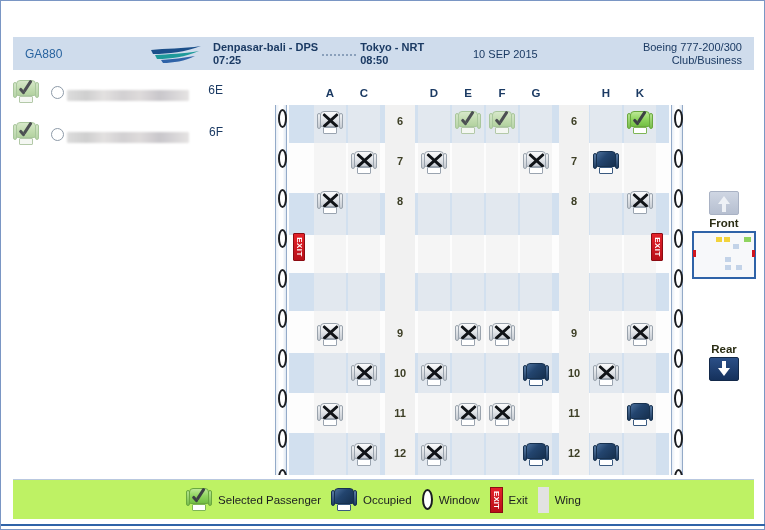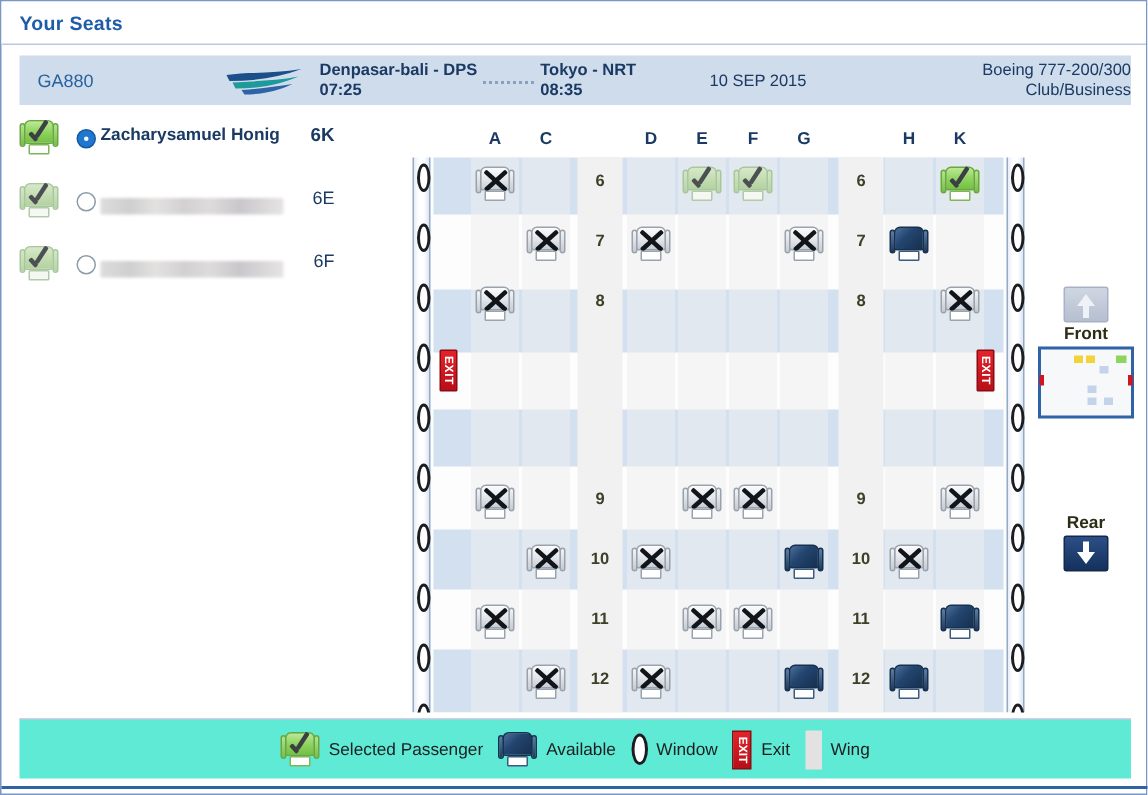--- a/index.html
+++ b/index.html
@@ -62,20 +62,21 @@
     height: 8px;
   }
   .date-col {
     width: 160px;
     text-align: left;
     color: #1b3a63;
   }
   .ac-col {
     flex: 1;
     text-align: right;
+    padding-right: 12px;
     line-height: 13px;
     color: #1b3a63;
   }
 
   
   .pax-list {
     position: absolute;
     left: 12px; top: 78px;
     width: 210px;
   }
@@ -316,21 +317,21 @@
   
   .legend {
     position: absolute;
     left: 12px; bottom: 10px;
     width: 741px; height: 40px;
     border-top: 1px solid #b9c8df;
     display: flex;
     align-items: center;
     justify-content: center;
     gap: 10px;
-    background:#5eead4;
+    background:#bef264;
   }
   .lg-item { display:flex; align-items:center; gap:6px; }
   .lg-txt { font-size: 11.5px; color:#1b1d21; }
   .lg-win {
     width: 11px; height: 21px;
     border: 2px solid #1b1d21;
     border-radius: 50%/50%;
     background:#fff;
   }
   .lg-exit {
@@ -348,66 +349,50 @@
   .bottom-rule {
     position:absolute; left:0; bottom:3px; width:765px; height:2px;
     background:#2f63a8;
   }
 </style>
 </head>
 <body>
 
 <div id="app">
 
-  <div class="title-bar">
-    <span class="t">Your Seats</span>
-  </div>
 
   <div class="flight-bar">
     <div class="flight-no">GA880</div>
     <div class="logo-wrap">
       <svg width="54" height="22" viewBox="0 0 54 22" aria-hidden="true">
         <path d="M2 7 C16 5, 34 6, 52 3 C36 9, 20 11, 4 11 Z" fill="#1b4f8a"></path>
         <path d="M6 12 C20 11, 34 11, 50 8 C36 14, 22 16, 8 16 Z" fill="#1e9a9a"></path>
         <path d="M12 17 C24 16, 34 15, 46 13 C36 18, 24 20, 14 20 Z" fill="#2f63a8"></path>
       </svg>
     </div>
     <div class="route">
       <div class="rt-col">
         <div>Denpasar-bali - DPS</div>
         <div>07:25</div>
       </div>
       <div class="rt-dots"></div>
       <div class="rt-col">
         <div>Tokyo - NRT</div>
-        <div>08:35</div>
+        <div>08:50</div>
       </div>
     </div>
     <div class="date-col">10 SEP 2015</div>
     <div class="ac-col">
       <div>Boeing 777-200/300</div>
       <div>Club/Business</div>
     </div>
   </div>
 
   <div class="pax-list">
 
-    <div class="pax-row">
-      <div class="pax-seaticon">
-        <span class="seat selected">
-          <span class="arm-l"></span><span class="arm-r"></span>
-          <span class="back"></span><span class="check"></span><span class="cush"></span>
-        </span>
-      </div>
-      <div class="pax-radio">
-        <span class="radio on"></span>
-      </div>
-      <div class="pax-name">Zacharysamuel Honig</div>
-      <div class="pax-seat bold">6K</div>
-    </div>
 
     <div class="pax-row">
       <div class="pax-seaticon">
         <span class="seat selected-other">
           <span class="arm-l"></span><span class="arm-r"></span>
           <span class="back"></span><span class="check"></span><span class="cush"></span>
         </span>
       </div>
       <div class="pax-radio">
         <span class="radio"></span>
@@ -572,21 +557,21 @@
       </span>
       <span class="lg-txt">Selected Passenger</span>
     </div>
     <div class="lg-item">
       <span class="seat available">
         <span class="arm-l"></span>
           <span class="arm-r"></span>
         <span class="back"></span>
           <span class="cush"></span>
       </span>
-      <span class="lg-txt">Available</span>
+      <span class="lg-txt">Occupied</span>
     </div>
     <div class="lg-item">
       <span class="lg-win"></span>
       <span class="lg-txt">Window</span>
     </div>
     <div class="lg-item">
       <span class="lg-exit">
           <i>EXIT</i>
         </span>
       <span class="lg-txt">Exit</span>

